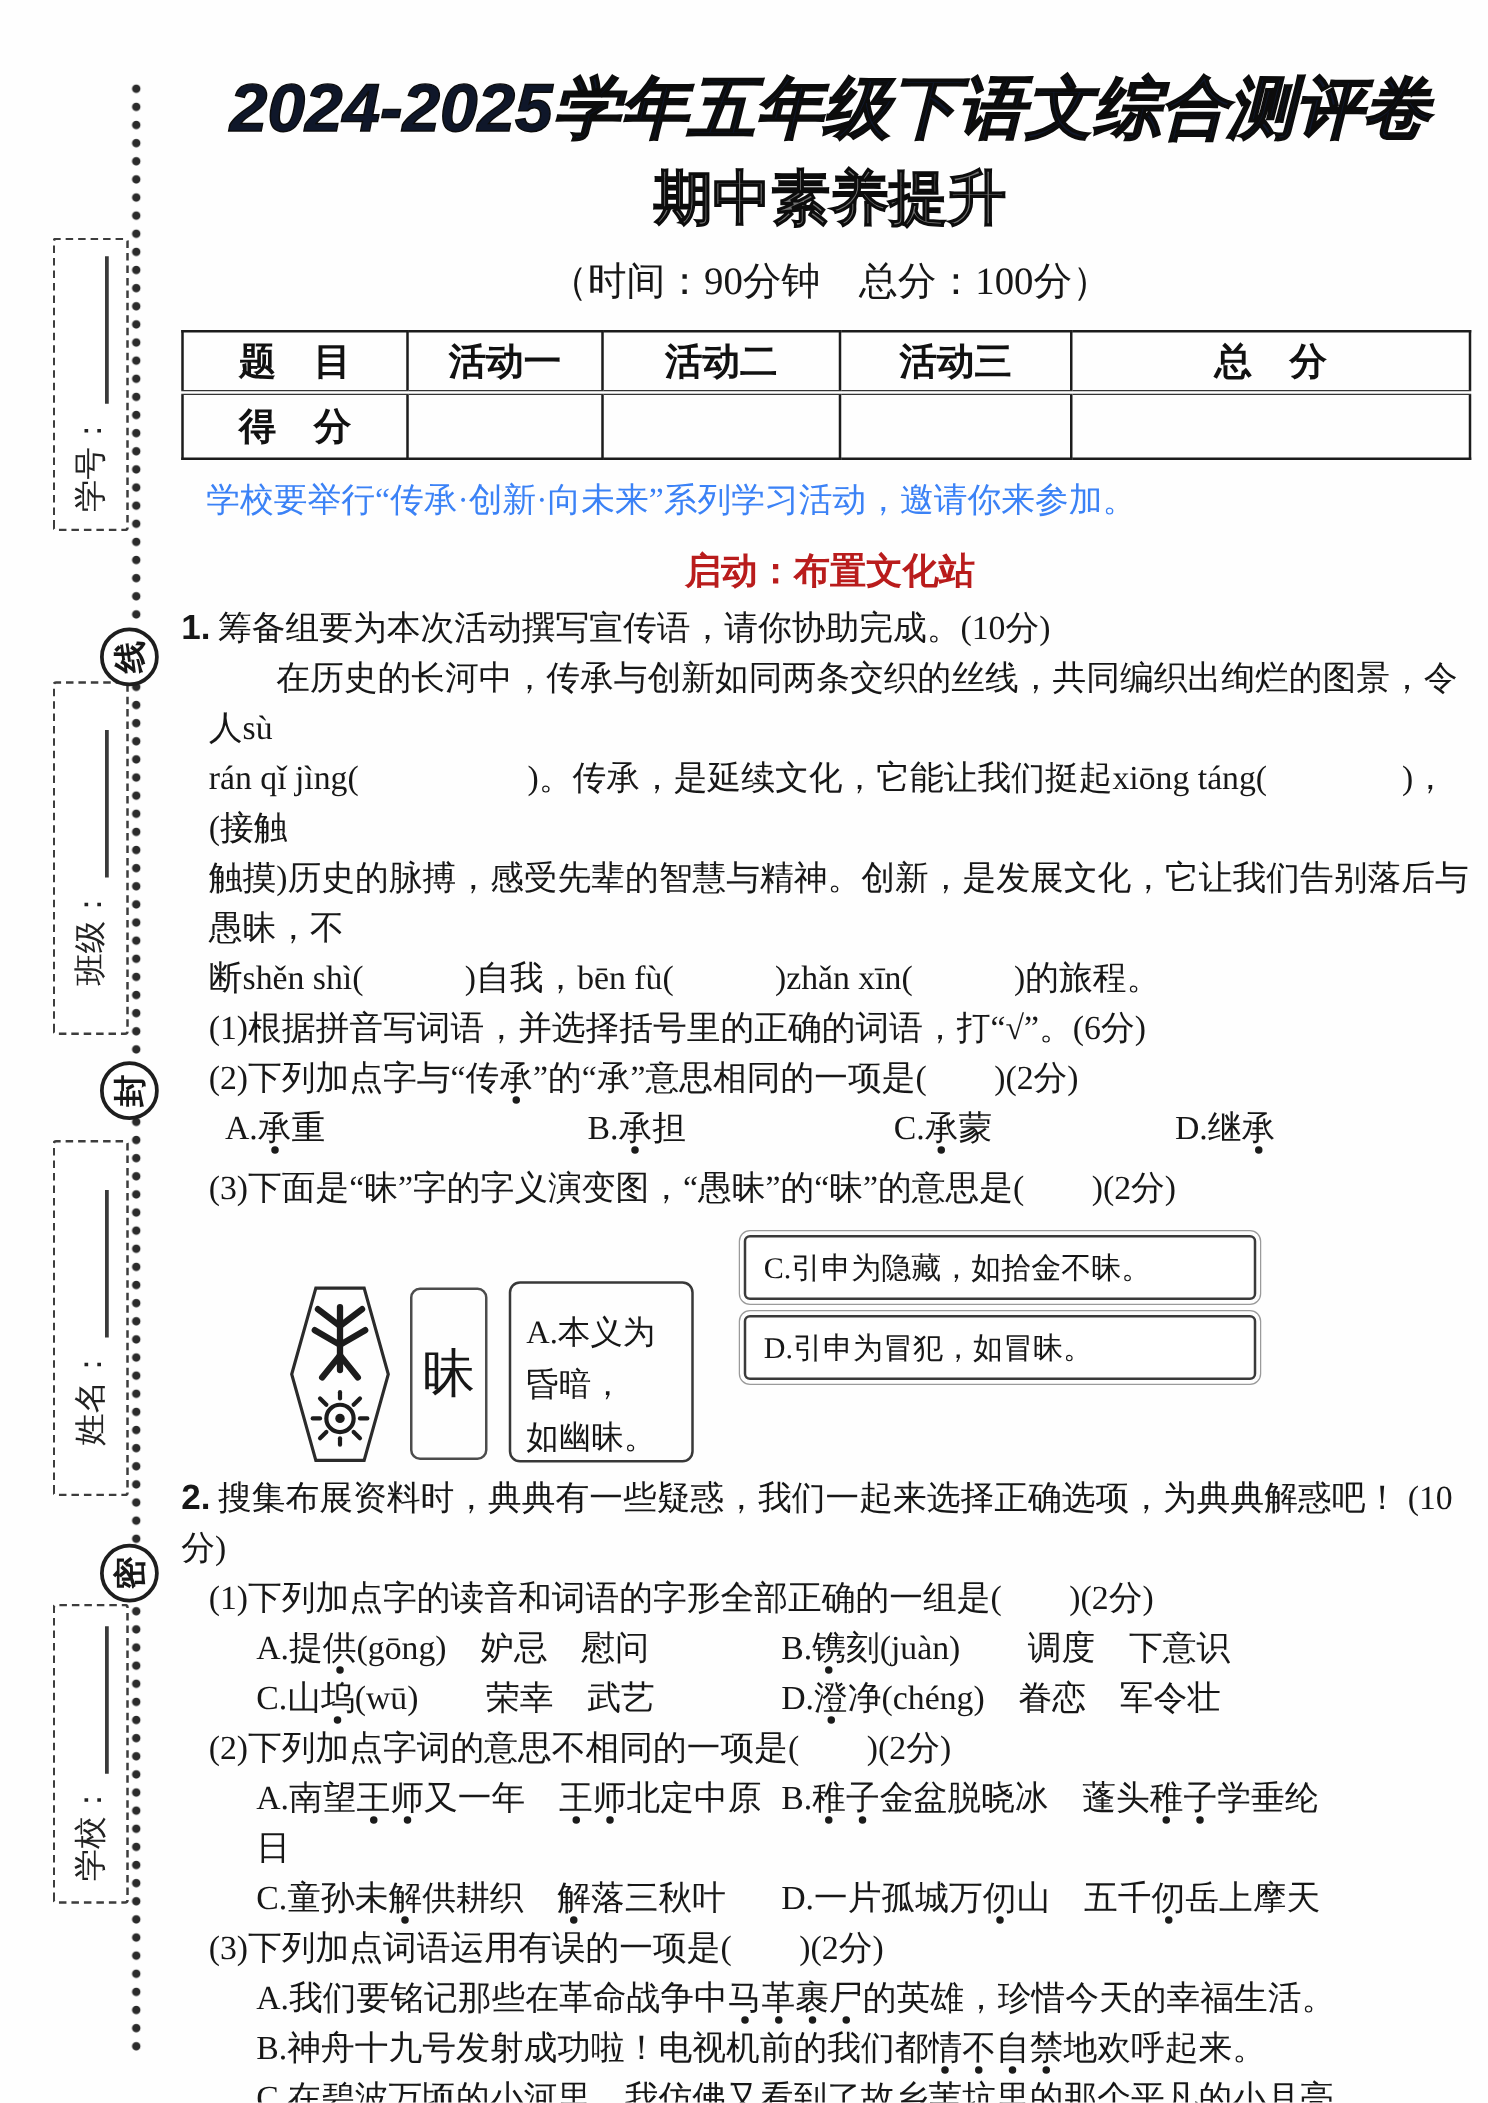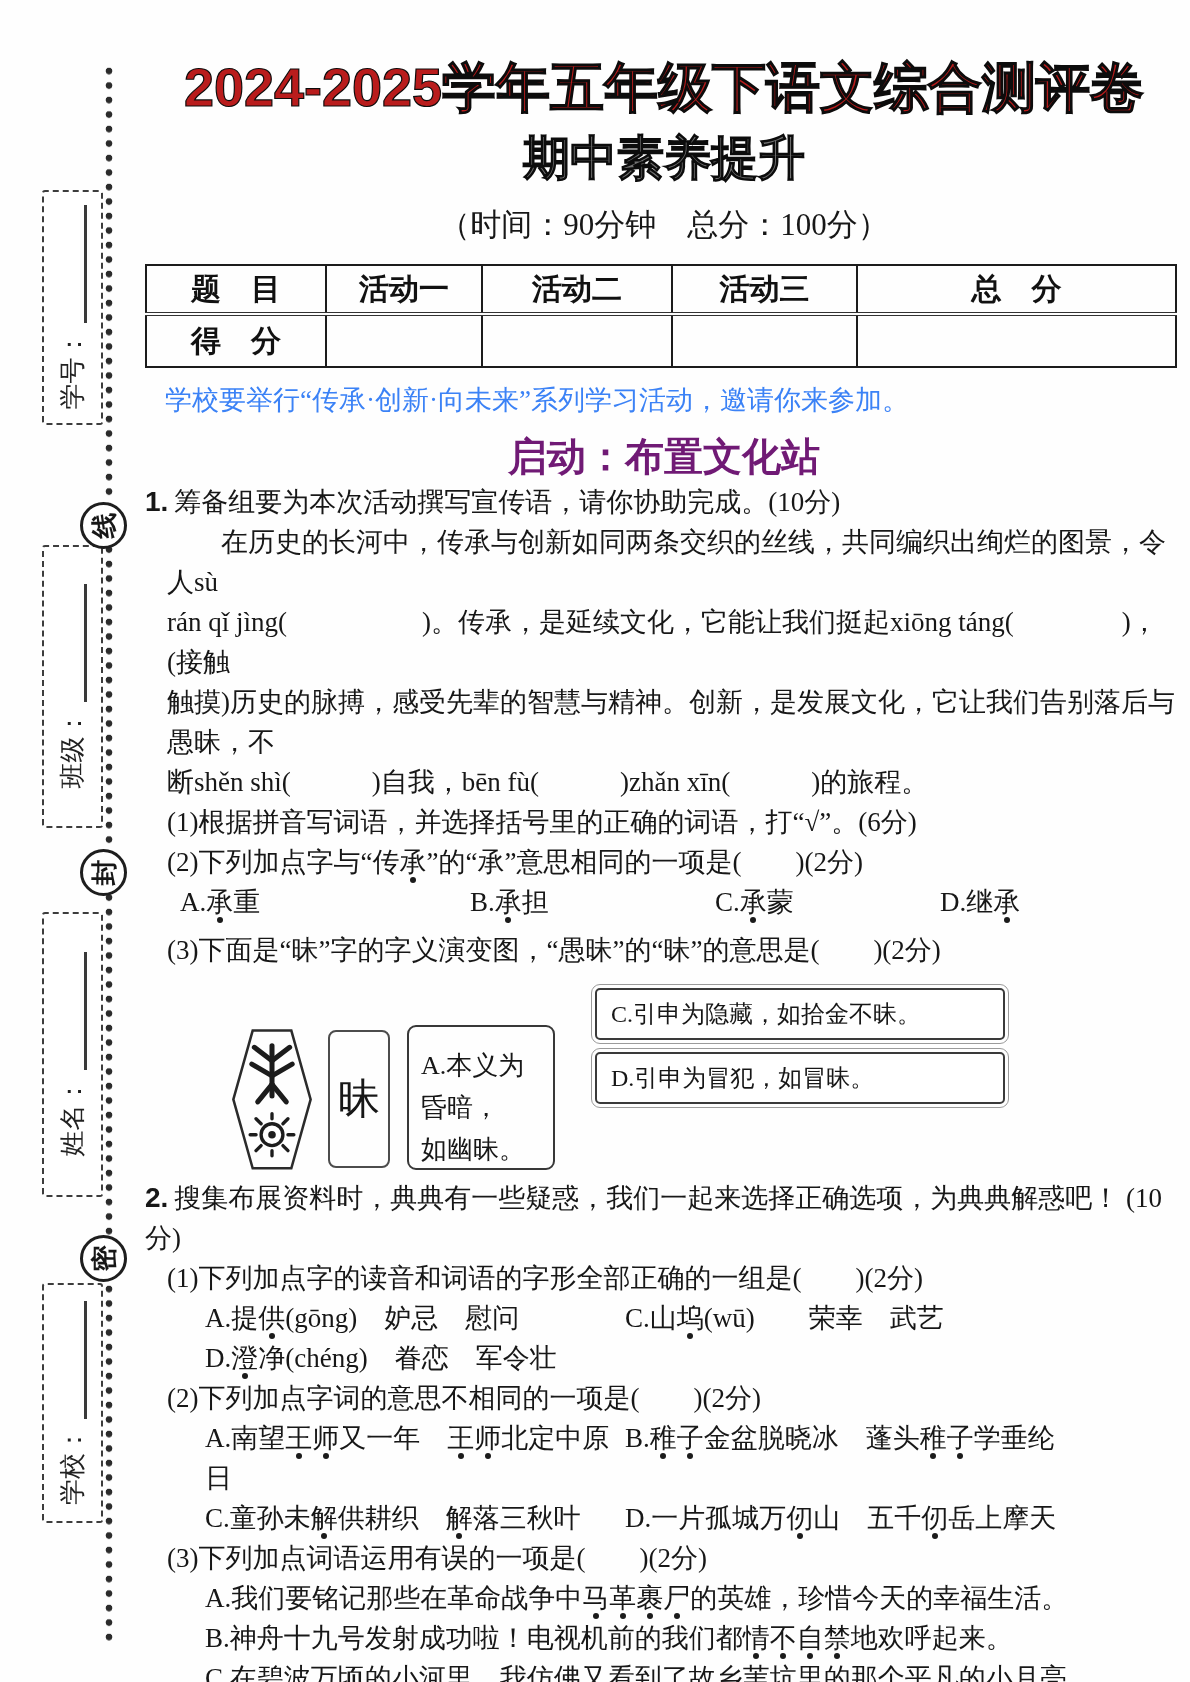--- a/index.html
+++ b/index.html
@@ -24,38 +24,38 @@
   .seal { position:absolute; left:80px; width:47px; height:47px;
     border:3.5px solid #1e1e1e; border-radius:50%; background:#fff;
     display:flex; align-items:center; justify-content:center;
     font-size:26px; font-weight:bold; font-family:"Liberation Sans","DejaVu Sans",sans-serif; }
   .seal > span { transform:rotate(-90deg); display:block; }
   .s1 { top:502px; } .s2 { top:849px; } .s3 { top:1235px; }
 
   
   .content { position:absolute; left:145px; top:0; width:1038px; display:flow-root; }
   .title { margin-top:52px; text-align:center; font-size:54px; line-height:70px;
-    font-weight:900; letter-spacing:0px; color:#b91c1c;
-    font-family:"Liberation Sans","DejaVu Sans",sans-serif; -webkit-text-stroke:1.2px #0c0c0c; }
+    font-weight:900; letter-spacing:0px; color:#0f172a;
+    font-family:"Liberation Sans","DejaVu Sans",sans-serif;font-style:italic; -webkit-text-stroke:1.2px #0c0c0c; }
   .subtitle { margin-top:6px; text-align:center; font-size:47px; line-height:60px;
     font-weight:900; color:#737373;
     font-family:"Liberation Sans","DejaVu Sans",sans-serif; -webkit-text-stroke:1px #0c0c0c; }
   .meta { margin-top:16px; text-align:center; font-size:31px; line-height:42px; }
 
   table.score { margin-top:18px; width:1032px; border-collapse:collapse; table-layout:fixed; }
   table.score td { border:2.5px solid #1c1c1c; text-align:center; vertical-align:middle;
     font-family:Liberation Mono, monospace; font-weight:bold;
     font-size:30px; color:#111; }
   table.score tr.hd td { height:49px; border-bottom:4px double #333; }
   table.score tr.bd td { height:53px; }
   .c0{width:180px}.c1{width:156px}.c2{width:190px}.c3{width:185px}.c4{width:auto}
 
   .intro { margin-top:12px; padding-left:20px; font-size:23px; line-height:30px; color:#3b82f6; }
-  .secthead { margin-top:14px; text-align:center; font-size:39px; line-height:46px;
-    font-weight:900; color:#701a75; font-family:"Liberation Sans","DejaVu Sans",sans-serif; }
+  .secthead { margin-top:14px; text-align:center; font-size:29px; line-height:46px;
+    font-weight:900; color:#b91c1c; font-family:"Liberation Sans","DejaVu Sans",sans-serif; }
 
   .qline { font-size:27px; line-height:40px; }
   .stem { margin-top:2px; }
   .qnum { font-family:"Liberation Sans","DejaVu Sans",sans-serif; font-weight:900;
           font-size:28px; margin-right:6px; }
   .pline { padding-left:22px; }
   .indent { text-indent:2em; }
   .sub { padding-left:22px; }
   .opts4 { display:grid; grid-template-columns:290px 245px 225px 1fr; padding-left:35px; }
   .opts2 { display:grid; grid-template-columns:420px 1fr; padding-left:60px; }
@@ -201,20 +201,21 @@
           <span>D.引申为冒犯，如冒昧。</span>
         </div>
     </div>
   </div>
 
   <div class="qline stem"><b class="qnum">2.</b><span>搜集布展资料时，典典有一些疑惑，我们一起来选择正确选项，为典典解惑吧！ (10分)</span></div>
 
   <div class="qline sub">(1)下列加点字的读音和词语的字形全部正确的一组是(　　)(2分)</div>
   <div class="qline opts2">
     <span>A.提<span class="d">供</span>(gōng)　妒忌　慰问</span>
+    <span>B.<span class="d">镌</span>刻(juàn)　　调度　下意识</span>
     <span>C.山<span class="d">坞</span>(wū)　　荣幸　武艺</span>
     <span>D.<span class="d">澄</span>净(chéng)　眷恋　军令壮</span>
   </div>
 
   <div class="qline sub">(2)下列加点字词的意思不相同的一项是(　　)(2分)</div>
   <div class="qline opts2">
     <span>A.南望<span class="d">王</span><span class="d">师</span>又一年　<span class="d">王</span><span class="d">师</span>北定中原日</span>
     <span>B.<span class="d">稚</span><span class="d">子</span>金盆脱晓冰　蓬头<span class="d">稚</span><span class="d">子</span>学垂纶</span>
     <span>C.童孙未<span class="d">解</span>供耕织　<span class="d">解</span>落三秋叶</span>
     <span>D.一片孤城万<span class="d">仞</span>山　五千<span class="d">仞</span>岳上摩天</span>

